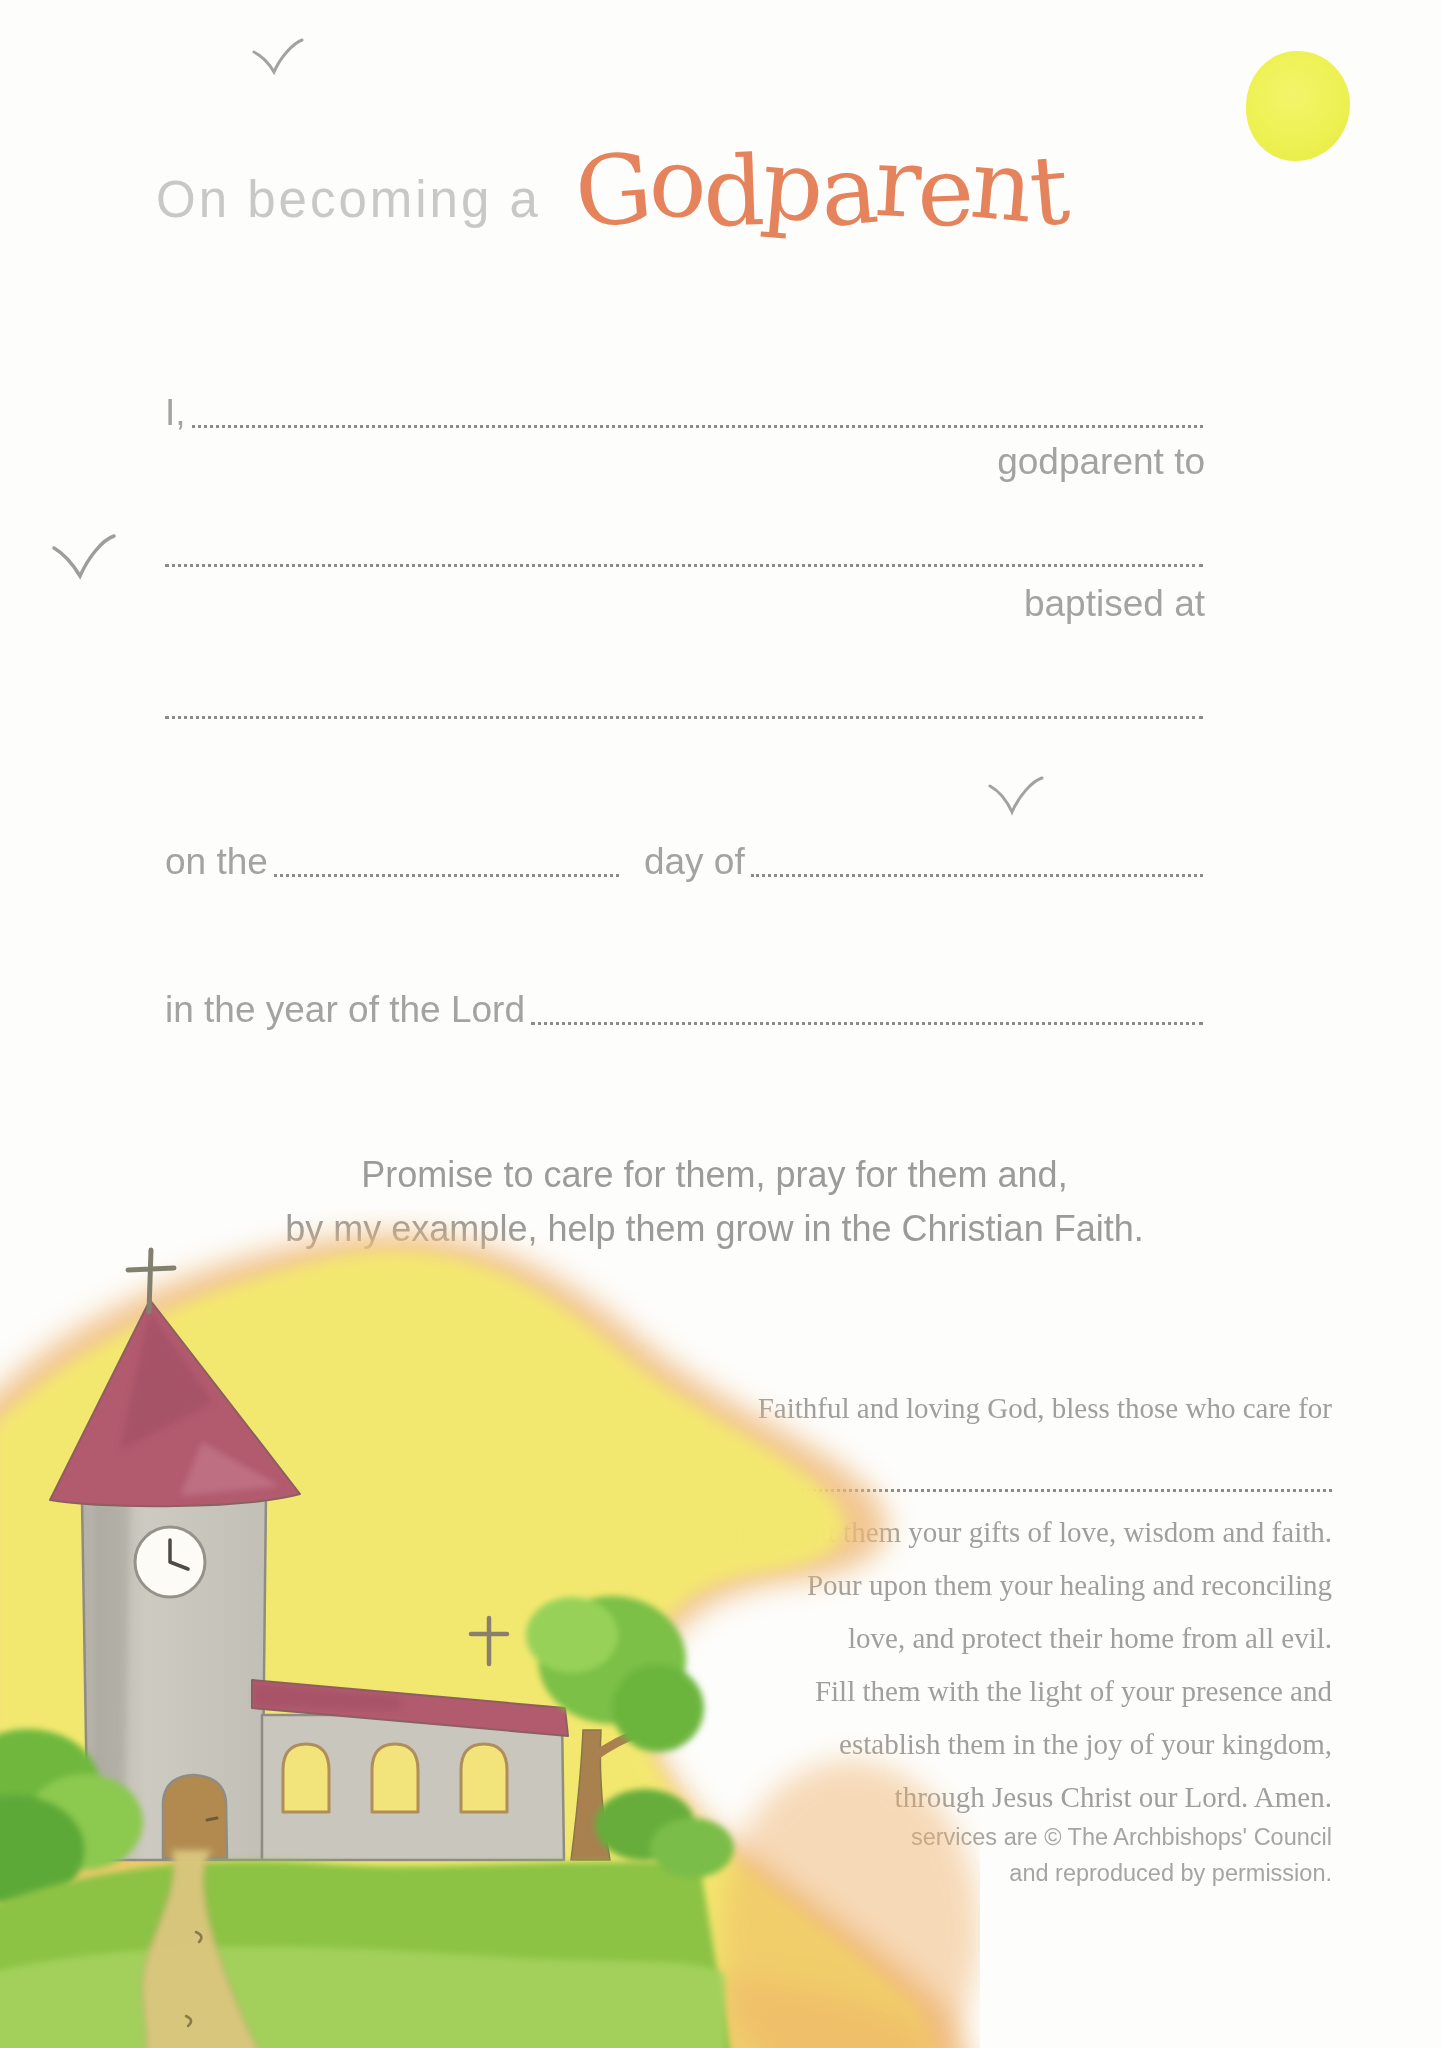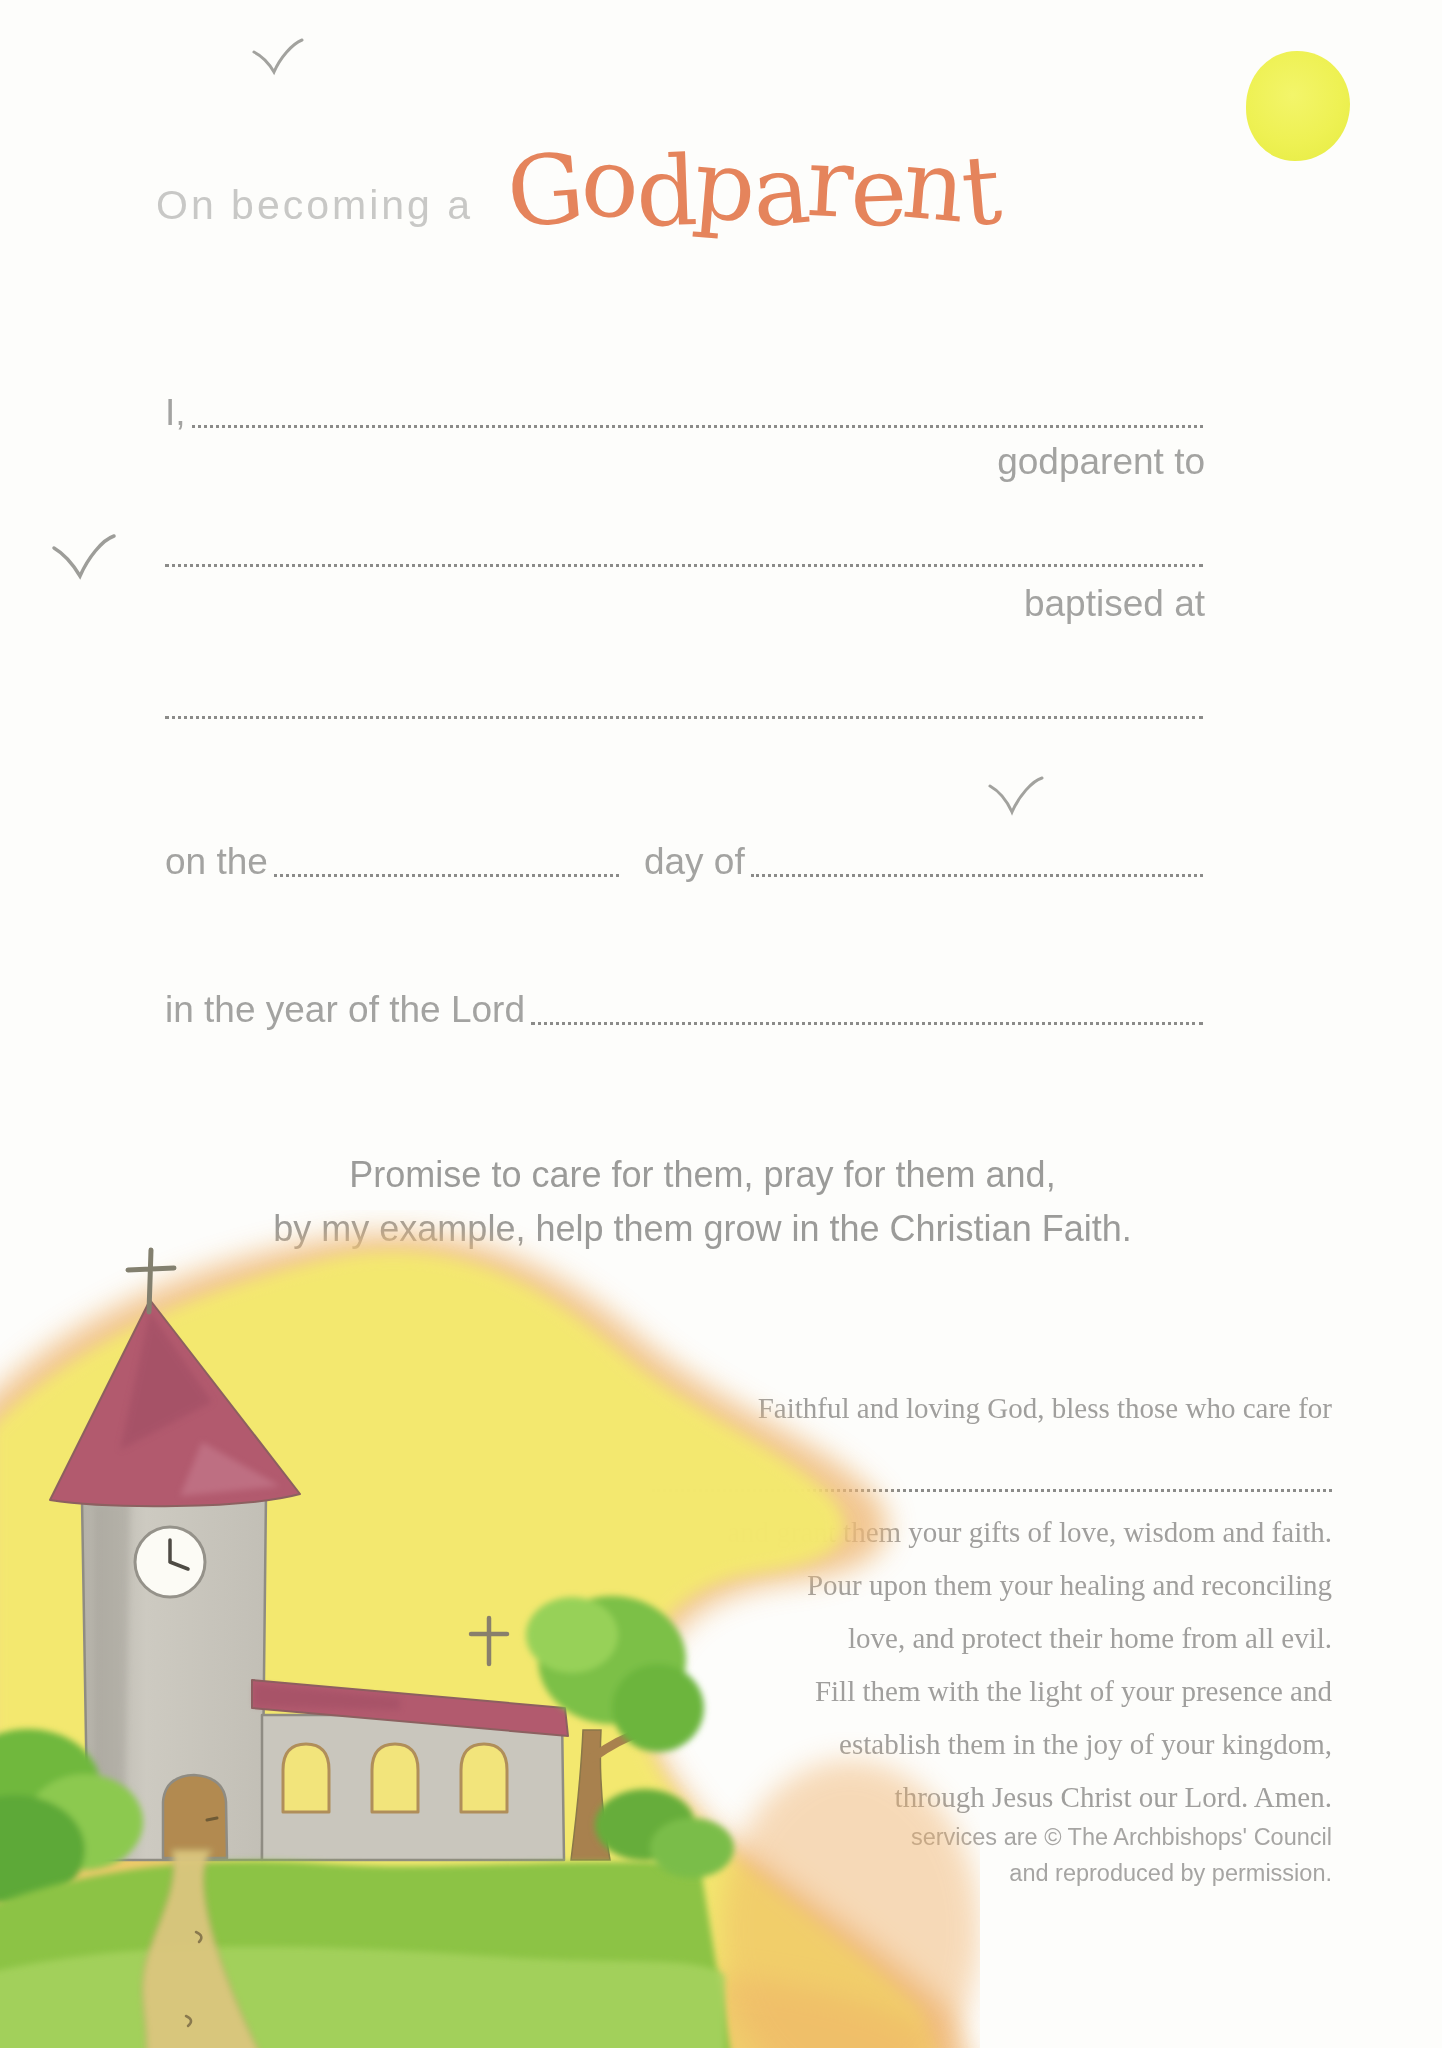--- a/index.html
+++ b/index.html
@@ -1,21 +1,21 @@
 <!DOCTYPE html>
 <html><head>
 <meta charset="utf-8">
 <style>
   html,body{margin:0;padding:0;}
   body{background:#ddd;font-family:"Liberation Sans",sans-serif;}
   .page{position:relative;width:1442px;height:2048px;background:#fdfdfb;overflow:hidden;margin:0 auto;}
 
   
   .title-row{position:absolute;left:156px;top:70px;height:175px;display:flex;align-items:flex-end;}
-  .title-prefix{font-size:41px;color:#c8c8c6;letter-spacing:3px;padding-bottom:16px;white-space:nowrap;}
+  .title-prefix{font-size:51px;color:#c8c8c6;letter-spacing:3px;padding-bottom:16px;white-space:nowrap;}
   .title-accent{font-family:"DejaVu Serif",serif;font-size:96px;color:#e5845c;margin-left:34px;letter-spacing:-3px;white-space:nowrap;}
   .lt{display:inline-block;}
   .lt0{transform:rotate(-5deg) translateY(2px);}
   .lt1{transform:rotate(3deg) translateY(-6px);}
   .lt2{transform:rotate(-2deg) translateY(3px);}
   .lt3{transform:rotate(5deg) translateY(-3px);}
 
   
   .sun{position:absolute;left:1246px;top:51px;width:104px;height:110px;
        border-radius:49% 51% 53% 47% / 51% 49% 52% 48%;
@@ -35,21 +35,21 @@
   .lbl-godparent-to{top:442px;}
   .row-line2{top:524px;height:48px;}
   .lbl-baptised{top:584px;}
   .row-line3{top:676px;height:48px;}
   .row-date{top:832px;height:50px;}
   .row-year{top:980px;height:50px;}
   .day-field{width:345px;}
   .lbl-dayof{margin-left:23px;}
 
   
-  .promise{position:absolute;left:165px;top:1148px;width:1075px;text-align:center;
+  .promise{position:absolute;left:177px;top:1148px;width:1075px;text-align:center;
            color:#9b9b99;font-size:36px;line-height:54px;}
 
   
   .prayer{position:absolute;right:110px;top:1382px;width:760px;text-align:right;
           color:#a09f9d;font-size:29px;line-height:53px;font-family:Liberation Serif, serif;}
   .prayer-field{display:block;width:680px;height:24px;margin:30px 0 14px auto;
                 border-bottom:3px dotted #8b8b89;}
 
   
   .copyright{position:absolute;right:110px;top:1820px;text-align:right;

